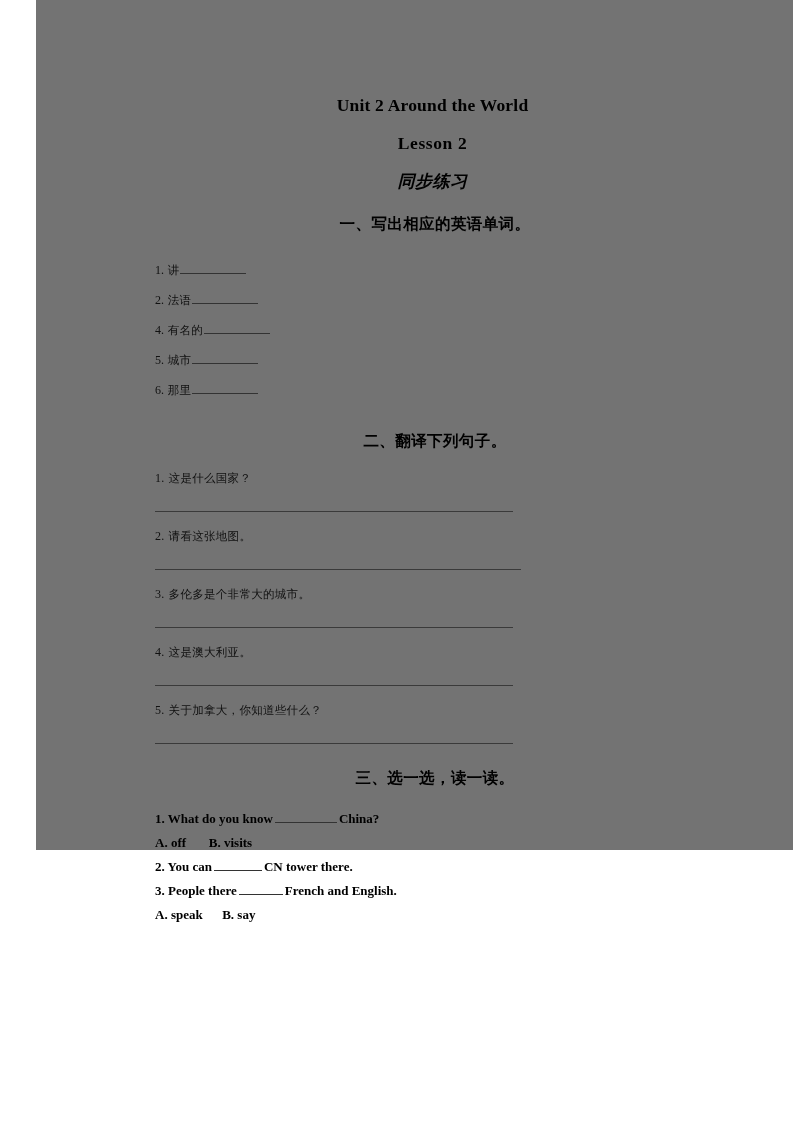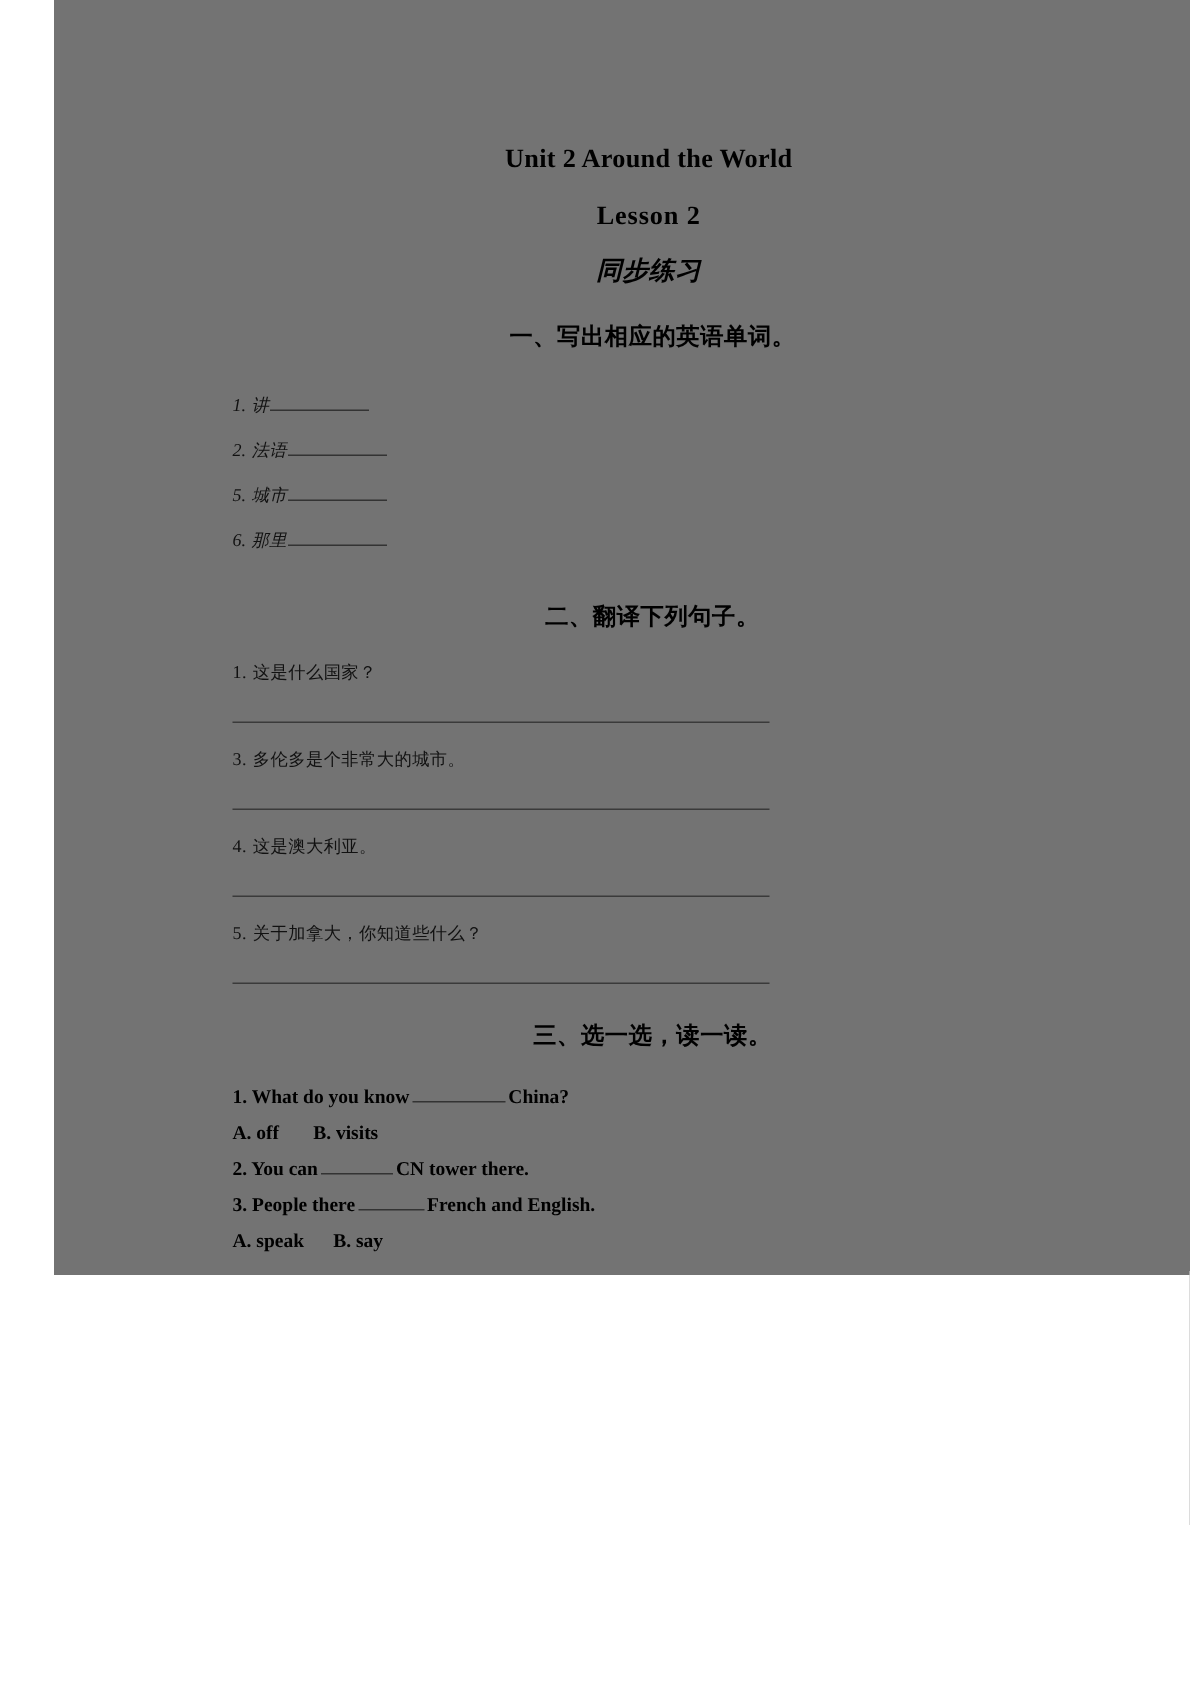--- a/index.html
+++ b/index.html
@@ -93,21 +93,20 @@
   
   .sec1 { margin-top: 0px; }
   .sec1 .items { margin-top: 20px; }
   .word-item {
     font-family: "DejaVu Sans", "Liberation Sans", sans-serif;
     font-size: 11.5px;
     color: #111;
     height: 30px;
     line-height: 30px;
     white-space: nowrap;
-    font-style: italic;
   }
   .word-item .num {
     font-family: "Liberation Serif", "DejaVu Serif", serif;
     font-size: 12px;
   }
   .word-item .cn { letter-spacing: 0.3px; }
   .word-item .blank {
     display: inline-block;
     border-bottom: 1px solid #333;
     height: 11px;
@@ -181,20 +180,24 @@
       <div class="items">
         <div class="word-item">
           <span class="num">1.</span>
           <span class="cn">讲</span><span class="blank" style="width:66px"></span>
         </div>
         <div class="word-item">
           <span class="num">2.</span>
           <span class="cn">法语</span><span class="blank" style="width:66px"></span>
         </div>
         <div class="word-item">
+          <span class="num">4.</span>
+          <span class="cn">有名的</span><span class="blank" style="width:66px"></span>
+        </div>
+        <div class="word-item">
           <span class="num">5.</span>
           <span class="cn">城市</span><span class="blank" style="width:66px"></span>
         </div>
         <div class="word-item">
           <span class="num">6.</span>
           <span class="cn">那里</span><span class="blank" style="width:66px"></span>
         </div>
       </div>
     </div>
 
@@ -203,20 +206,27 @@
       <div class="items">
 
         <div class="trans-item">
           <div class="trans-text">
             <span class="num">1.</span>
             <span>这是什么国家？</span>
           </div>
           <div class="answer-rule" style="width:358px"></div>
         </div>
 
+        <div class="trans-item">
+          <div class="trans-text">
+            <span class="num">2.</span>
+            <span>请看这张地图。</span>
+          </div>
+          <div class="answer-rule" style="width:366px"></div>
+        </div>
 
         <div class="trans-item">
           <div class="trans-text">
             <span class="num">3.</span>
             <span>多伦多是个非常大的城市。</span>
           </div>
           <div class="answer-rule" style="width:358px"></div>
         </div>
 
         <div class="trans-item">

